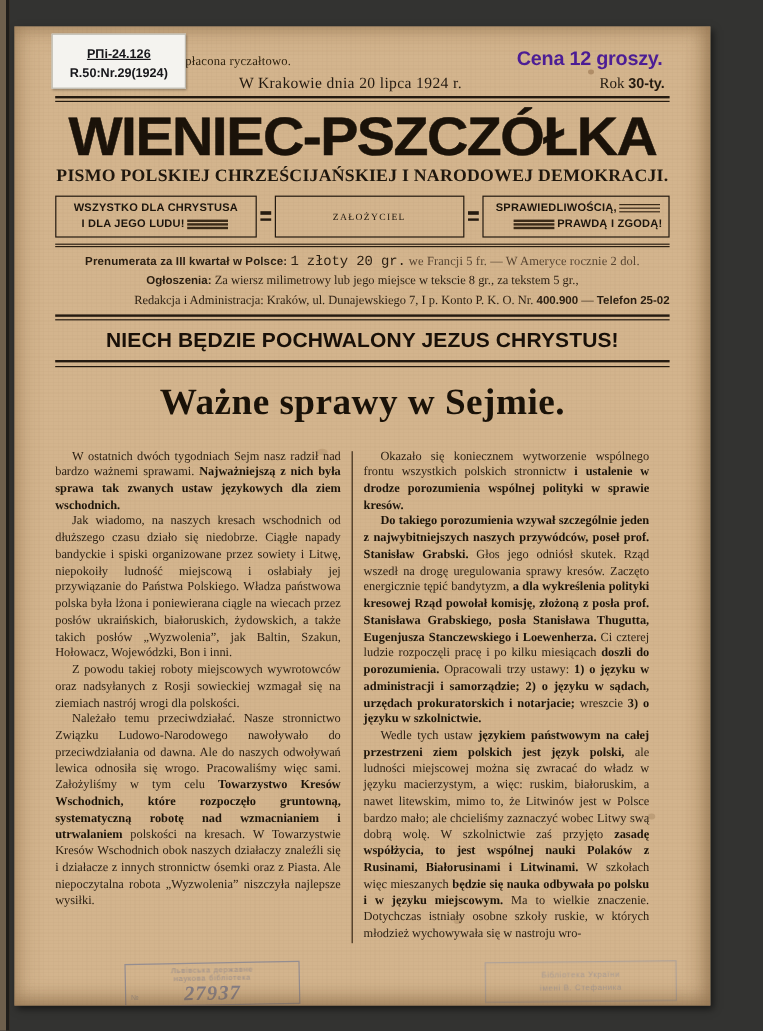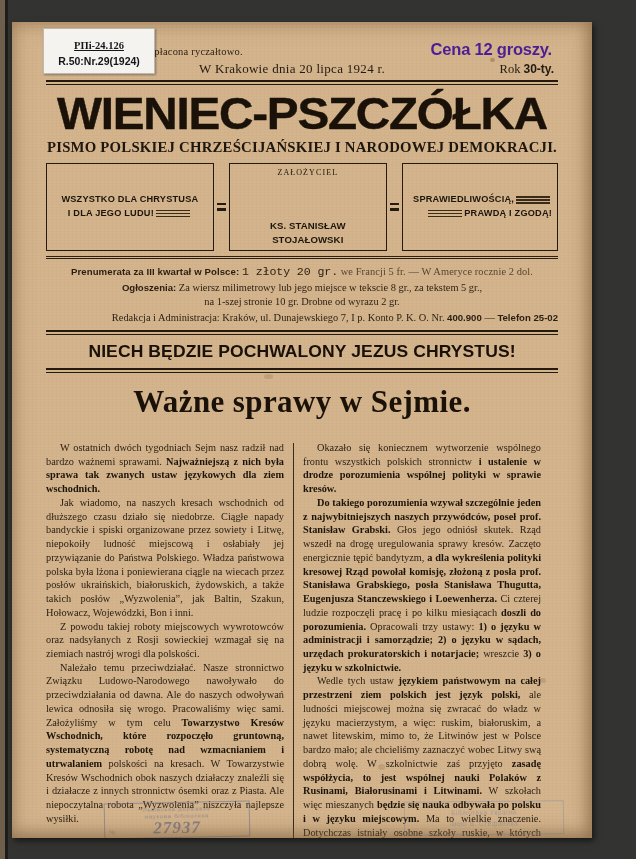--- a/index.html
+++ b/index.html
@@ -361,21 +361,21 @@
     box-shadow: 1px 1px 2px rgba(0,0,0,.35);
     font-family: "Liberation Sans", sans-serif;
     font-weight: bold;
     font-size: 10.5px;
     color: #16161a;
     text-align: center;
     padding-top: 9px;
     box-sizing: border-box;
     line-height: 1.5;
   }
-  #catalog-label-shelfmark { text-decoration: underline; font-family: Liberation Serif, serif; }
+  #catalog-label-shelfmark { text-decoration: underline; }
 
   
   .spot { position: absolute; border-radius: 50%; pointer-events: none; }
 </style>
 </head>
 <body>
 
 <div id="scan-backdrop">
   <div id="backdrop-left-strip"></div>
 </div>
@@ -414,21 +414,20 @@
         </div>
       </div>
 
       <div class="motto-sep">
           <i></i>
           <i></i>
         </div>
 
       <div class="motto-box" id="motto-box-center">
         <div id="motto-founder-label">ZAŁOŻYCIEL</div>
-        <div id="motto-founder-name">KS. STANISŁAW STOJAŁOWSKI</div>
       </div>
 
       <div class="motto-sep">
           <i></i>
           <i></i>
         </div>
 
       <div class="motto-box" id="motto-box-right">
         <div class="motto-line-1">
           <span>SPRAWIEDLIWOŚCIĄ,</span><span class="deco-bars"><i></i><i></i><i></i></span>
@@ -444,21 +443,20 @@
     <div id="subscription-block">
       <div id="sub-line-1">
         <span class="sans">Prenumerata za III kwartał w Polsce:</span>
         <span id="sub-price">1 złoty 20 gr.</span>
         <span class="faded">we Francji 5 fr. — W Ameryce rocznie 2 dol.</span>
       </div>
       <div id="sub-line-2">
         <span class="sans">Ogłoszenia:</span>
         <span>Za wiersz milimetrowy lub jego miejsce w tekscie 8 gr., za tekstem 5 gr.,</span>
       </div>
-      <div id="sub-line-3">na 1-szej stronie 10 gr. Drobne od wyrazu 2 gr.</div>
       <div id="sub-line-4">
         <span>Redakcja i Administracja: Kraków, ul. Dunajewskiego 7, I p. Konto P. K. O. Nr.</span>
         <span class="sans">400.900</span>
         <span>—</span>
         <span class="sans">Telefon 25-02</span>
       </div>
     </div>
 
     <div id="admin-rule"></div>
 

